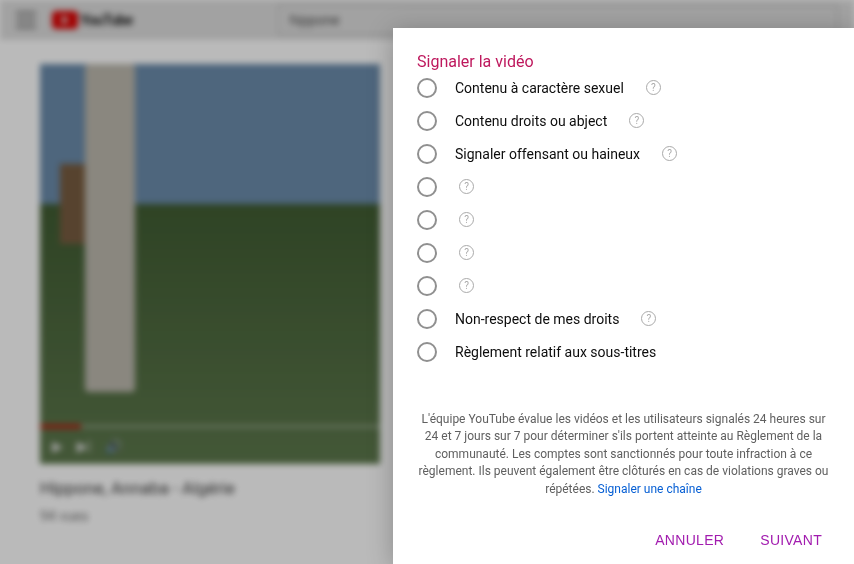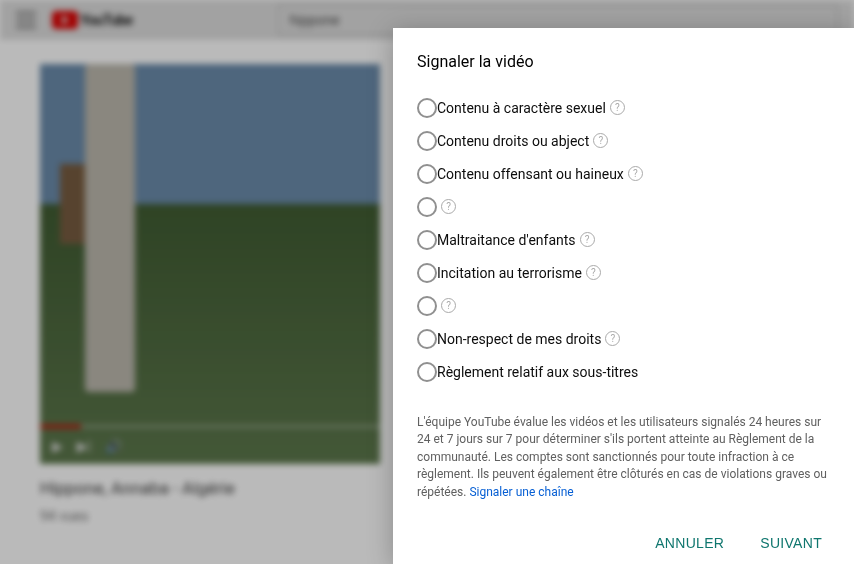--- a/index.html
+++ b/index.html
@@ -89,61 +89,62 @@
     right: 0;
     bottom: 0;
     background: #fff;
     box-shadow: 0 4px 24px rgba(0,0,0,0.25);
     display: flex;
     flex-direction: column;
     padding: 24px 24px 0 24px;
   }
   .dialog-title {
     font-size: 16px;
-    color: #000000;
+    color: #be185d;
     font-weight: 400;
-    margin-bottom: 20px;
   }
   .options { flex: 1; }
   .option {
     display: flex;
     align-items: center;
+    gap: 18px;
     height: 33px;
   }
   .radio {
     width: 20px; height: 20px; border: 2px solid #909090; border-radius: 50%;
     flex-shrink: 0;
   }
   .option-label {
     font-size: 14px;
     color: #0d0d0d;
   }
   .help {
     width: 15px; height: 15px; border: 1px solid #aaa; border-radius: 50%;
     color: #aaa; font-size: 10px; display: inline-flex; align-items: center; justify-content: center;
     margin-left: 4px;
   }
   .disclaimer {
     font-size: 12px;
     color: #606060;
     line-height: 1.45;
     margin-top: 26px;
+    text-align: center;
   }
   .disclaimer a { color: #065fd4; text-decoration: none; }
   .dialog-actions {
     display: flex;
     justify-content: flex-end;
     gap: 36px;
     padding: 20px 8px 16px 0;
     margin-top: 14px;
   }
   .dialog-btn {
     background: none; border: none; font-size: 14px; font-weight: 500;
     letter-spacing: 0.3px; cursor: pointer;
-    color: #0f766e;
+    color: #a21caf;
   }
 </style>
 </head>
 <body>
 
 <div class="bg">
   <div class="topbar">
     <div class="menu-icon">
         <span></span>
         <span></span>
@@ -200,35 +201,33 @@
         <span class="option-label">Contenu à caractère sexuel</span>
         <span class="help">?</span>
       </div>
       <div class="option">
         <div class="radio"></div>
         <span class="option-label">Contenu droits ou abject</span>
         <span class="help">?</span>
       </div>
       <div class="option">
         <div class="radio"></div>
-        <span class="option-label">Contenu offensant ou haineux</span>
-        <span class="help">?</span>
-      </div>
-      <div class="option">
-        <div class="radio"></div>
-        <span class="help">?</span>
-      </div>
-      <div class="option">
-        <div class="radio"></div>
-        <span class="option-label">Maltraitance d'enfants</span>
-        <span class="help">?</span>
-      </div>
-      <div class="option">
-        <div class="radio"></div>
-        <span class="option-label">Incitation au terrorisme</span>
+        <span class="option-label">Signaler offensant ou haineux</span>
+        <span class="help">?</span>
+      </div>
+      <div class="option">
+        <div class="radio"></div>
+        <span class="help">?</span>
+      </div>
+      <div class="option">
+        <div class="radio"></div>
+        <span class="help">?</span>
+      </div>
+      <div class="option">
+        <div class="radio"></div>
         <span class="help">?</span>
       </div>
       <div class="option">
         <div class="radio"></div>
         <span class="help">?</span>
       </div>
       <div class="option">
         <div class="radio"></div>
         <span class="option-label">Non-respect de mes droits</span>
         <span class="help">?</span>

